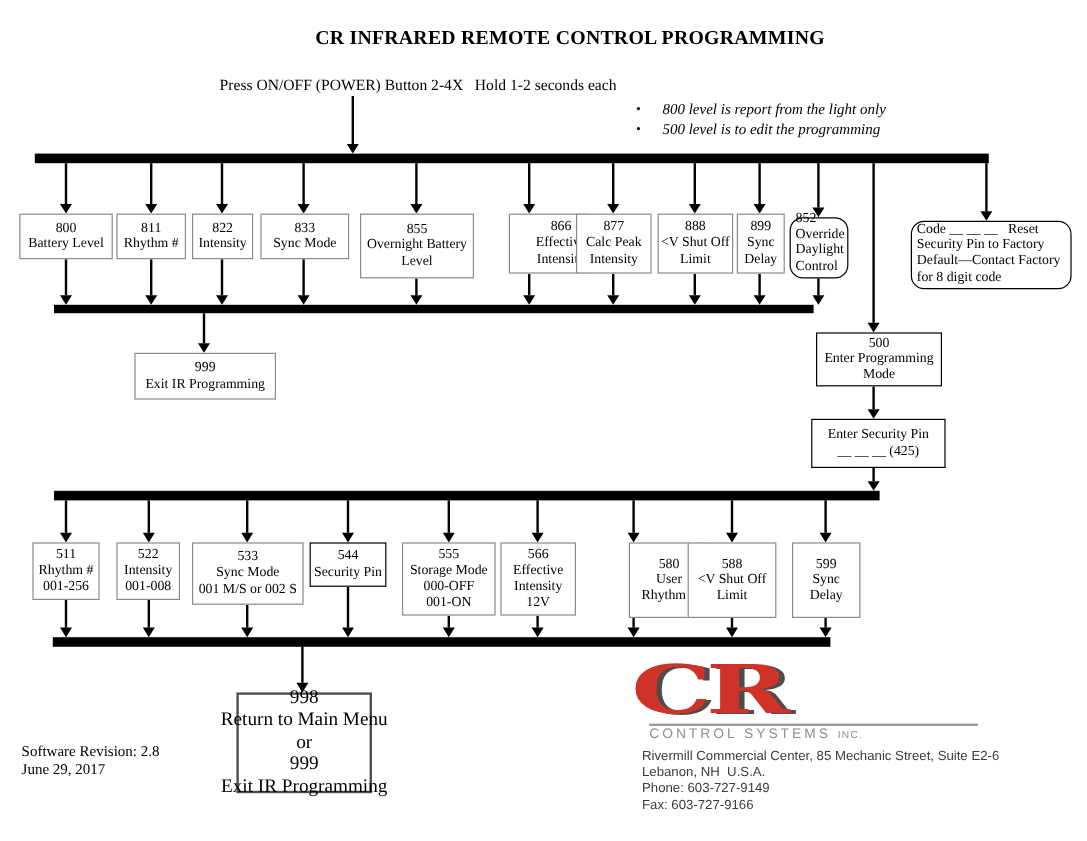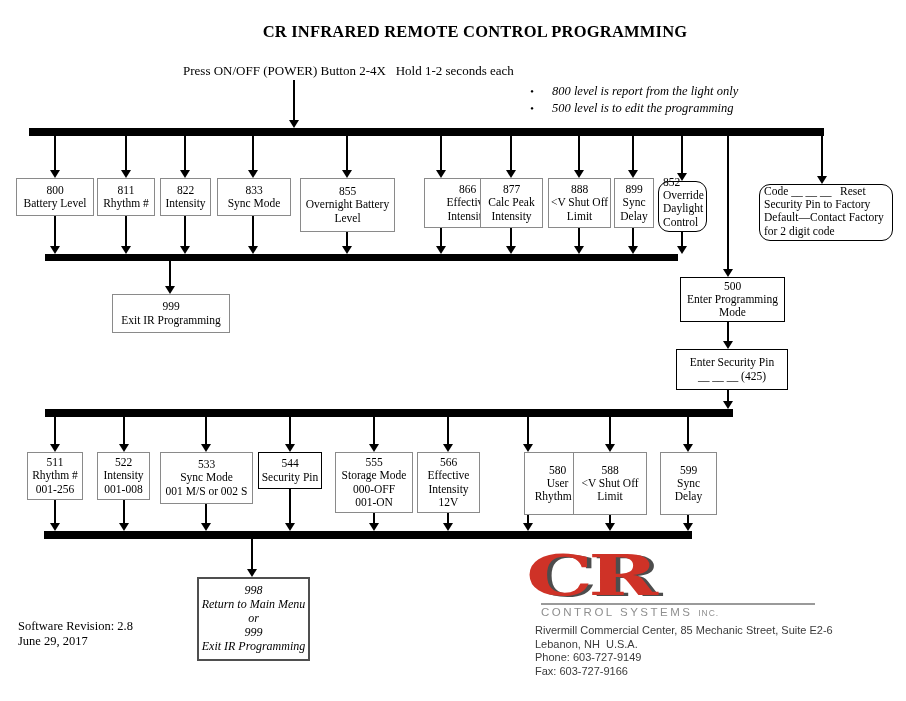--- a/index.html
+++ b/index.html
@@ -146,21 +146,21 @@
   <div class="box dark left" style="left:658px;top:181px;width:49px;height:51px;">
       <div class="ln">852</div>
       <div class="ln">Override</div>
       <div class="ln">Daylight</div>
       <div class="ln">Control</div>
     </div>
   <div class="box dark left" style="left:759px;top:184px;width:134px;height:57px;">
       <div class="ln">Code __ __ __   Reset</div>
       <div class="ln">Security Pin to Factory</div>
       <div class="ln">Default—Contact Factory</div>
-      <div class="ln">for 2 digit code</div>
+      <div class="ln">for 8 digit code</div>
     </div>
 
   <div class="box" style="left:112px;top:294px;width:118px;height:39px;">
       <div class="ln">999</div>
       <div class="ln">Exit IR Programming</div>
     </div>
   <div class="box dark" style="left:680px;top:277px;width:105px;height:45px;">
       <div class="ln">500</div>
       <div class="ln">Enter Programming</div>
       <div class="ln">Mode</div>
@@ -210,21 +210,21 @@
       <div class="ln">588</div>
       <div class="ln">&lt;V Shut Off</div>
       <div class="ln">Limit</div>
     </div>
   <div class="box" style="left:660px;top:452px;width:57px;height:63px;">
       <div class="ln">599</div>
       <div class="ln">Sync</div>
       <div class="ln">Delay</div>
     </div>
 
-  <div class="box thick" style="left:197px;top:577px;width:113px;height:84px;font-size:12px;font-style:italic;">
+  <div class="box thick" style="left:197px;top:577px;width:113px;height:84px;font-size:16px;">
       <div class="ln">998</div>
       <div class="ln">Return to Main Menu</div>
       <div class="ln">or</div>
       <div class="ln">999</div>
       <div class="ln">Exit IR Programming</div>
     </div>
 
   <div id="revision"><span>Software Revision: 2.8</span><br><span>June 29, 2017</span></div>
 
   <div id="logo-rule"></div>

